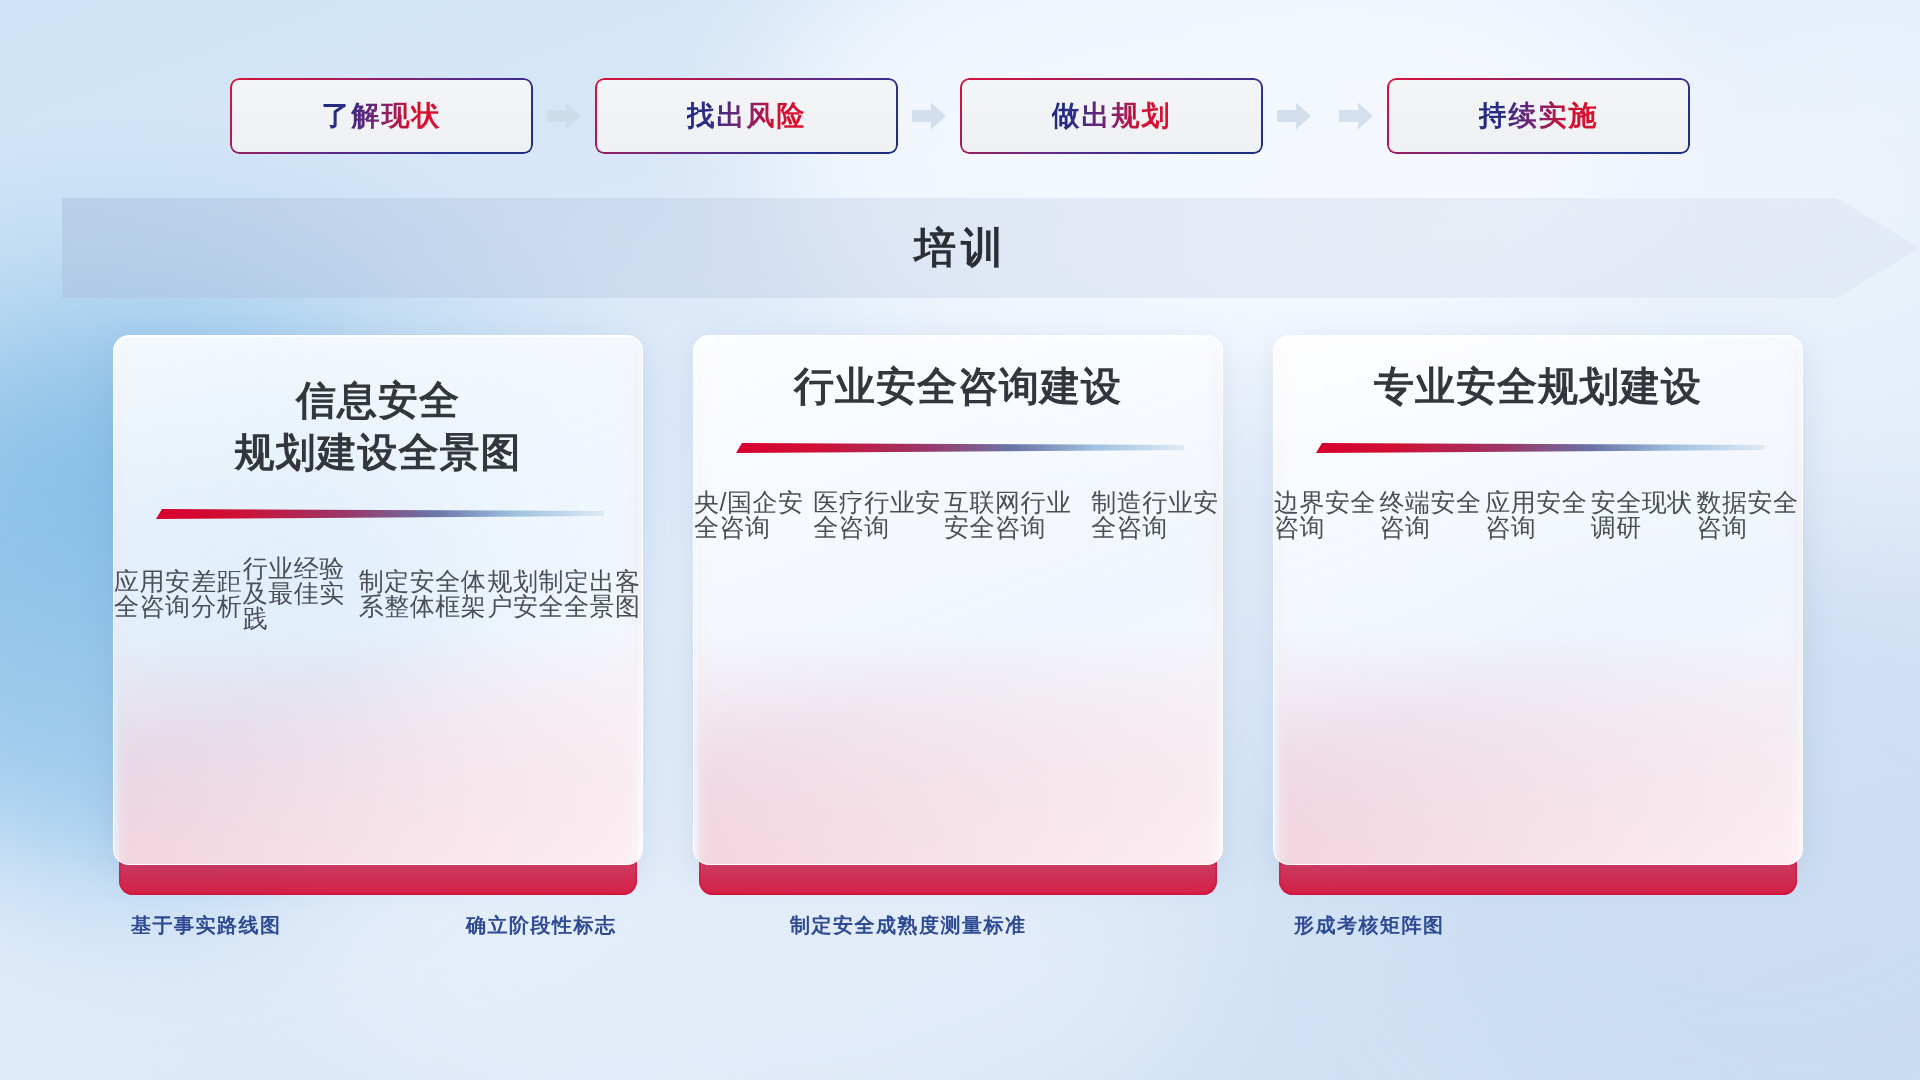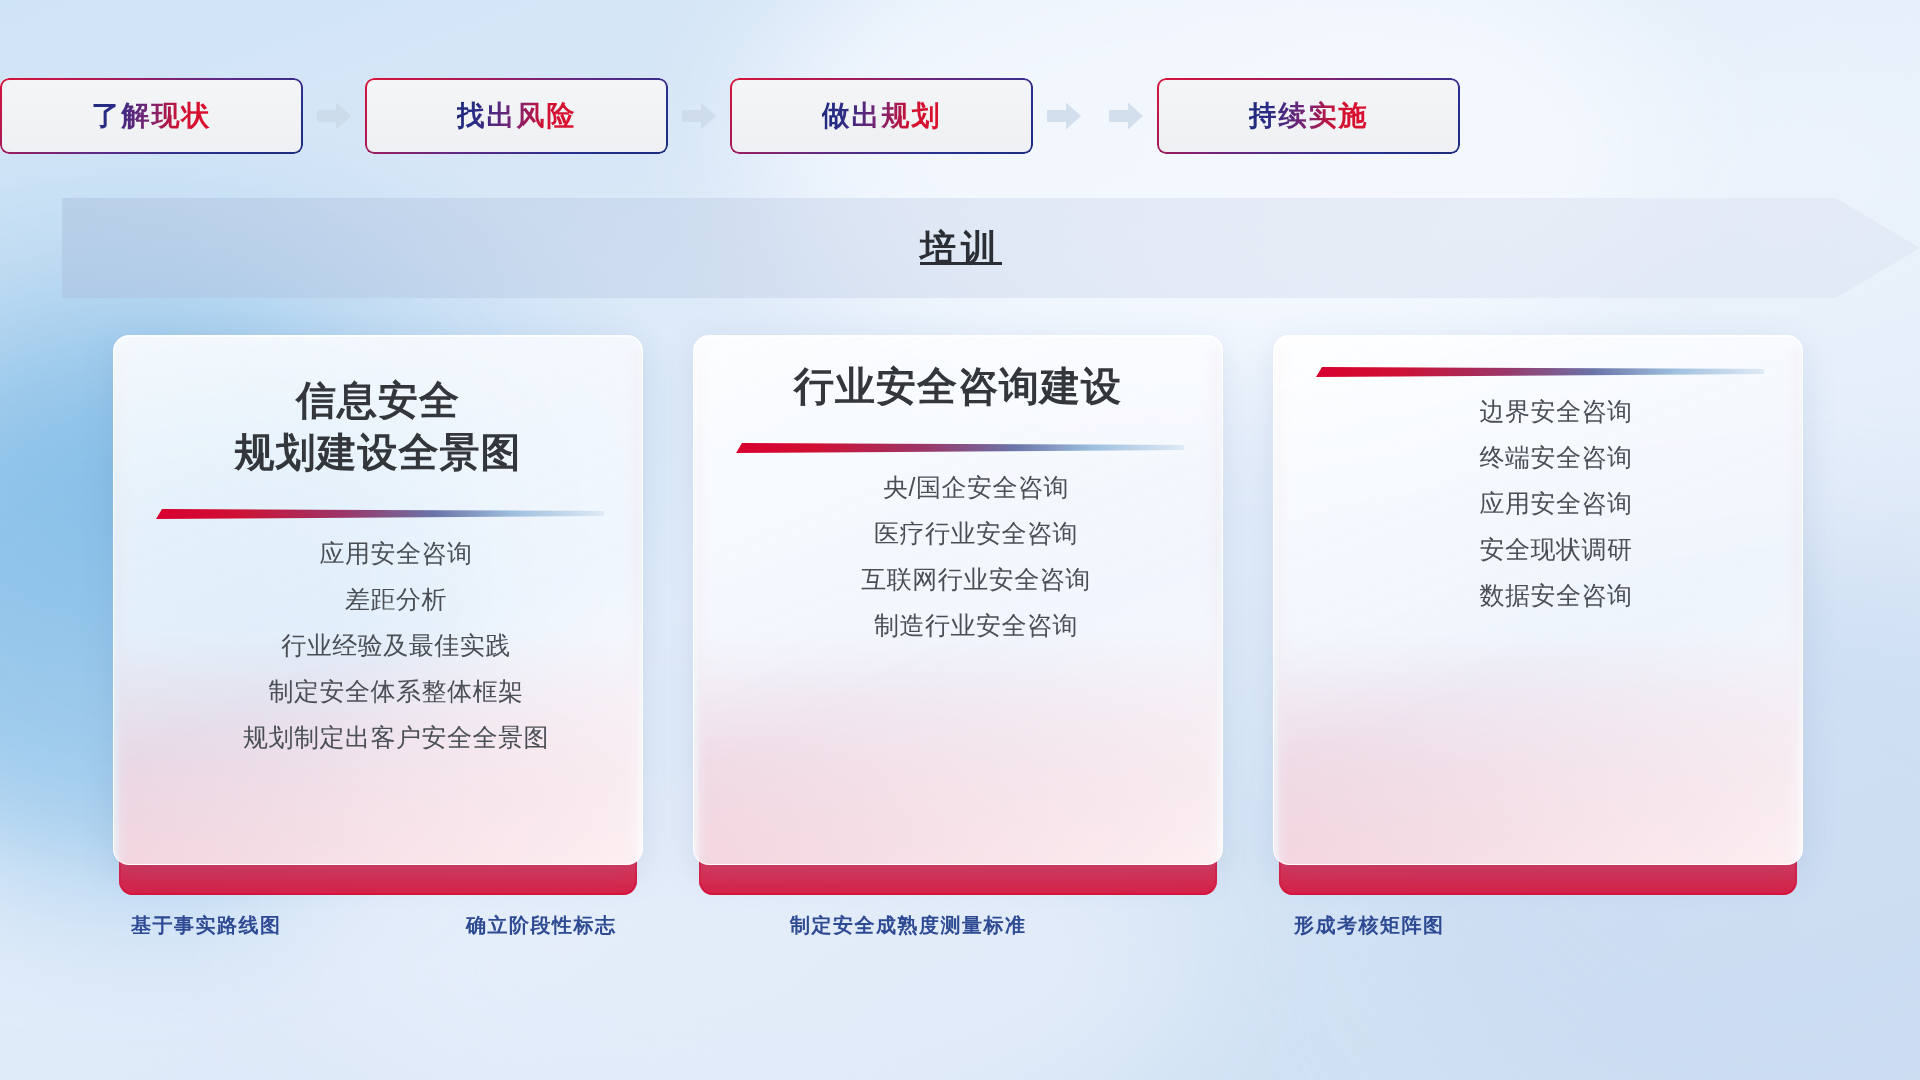--- a/index.html
+++ b/index.html
@@ -19,21 +19,21 @@
   
   .blob { position:absolute; border-radius:50%; filter:blur(70px); pointer-events:none; }
   .blob.b1 { left:-180px; top:330px; width:620px; height:560px; background:rgba(99,172,224,0.45); }
   .blob.b2 { left:760px; top:-120px; width:900px; height:520px; background:rgba(248,250,255,0.8); }
   .blob.b3 { left:1380px; top:560px; width:760px; height:600px; background:rgba(198,217,240,0.55); }
   .blob.b4 { left:300px; top:760px; width:900px; height:420px; background:rgba(232,240,251,0.7); }
 
   
   .steps {
     position:absolute; left:0; top:78px; width:1920px;
-    display:flex; align-items:center; justify-content:flex-start;
+    display:flex; align-items:center; justify-content:center;
   }
   .step {
     width:303px; height:76px;
     border-radius:9px;
     background:linear-gradient(180deg,#f4f5f7 0%,#eef0f3 100%);
     display:flex; align-items:center; justify-content:center;
     position:relative;
   }
   .step::before{
     content:""; position:absolute; inset:0; border-radius:9px; padding:2px;
@@ -60,23 +60,22 @@
     position:absolute; left:62px; top:198px; width:1858px; height:100px;
     display:flex; align-items:center; justify-content:center;
   }
   .banner-shape {
     position:absolute; inset:0;
     background:linear-gradient(90deg, rgba(170,190,220,.46) 0%, rgba(186,202,227,.40) 32%, rgba(204,214,233,.38) 62%, rgba(214,221,237,.34) 100%);
     clip-path:polygon(0 0, calc(100% - 84px) 0, 100% 50%, calc(100% - 84px) 100%, 0 100%);
   }
   .banner-label {
     position:relative; z-index:2;
-    font-size:36px; font-weight:600; color:#2b2f35; letter-spacing:5px;
+    font-size:42px; font-weight:600; color:#2b2f35; letter-spacing:5px;
     margin-right:60px;
-    text-decoration:underline;
   }
 
   
   .cards { position:absolute; left:0; top:335px; width:1920px; height:665px; }
   .card-wrap { position:absolute; top:0; width:530px; height:560px; }
   .card-wrap.c0 { left:113px; }
   .card-wrap.c1 { left:693px; }
   .card-wrap.c2 { left:1273px; }
 
   
@@ -105,21 +104,21 @@
     margin-top:24px;
     font-size:40px; font-weight:700; color:#33363b;
     line-height:1.30; text-align:center; letter-spacing:1px;
     white-space:pre-line;
   }
   .card-title.two-line { margin-top:38px; }
 
   .divider { position:relative; width:452px; height:14px; margin-top:30px; }
   .divider svg { display:block; }
 
-  .card-list { margin-top:9px; width:100%; display:flex; flex-direction:column; align-items:center;padding-left:36px; }
+  .card-list { margin-top:24px; width:100%; display:flex; flex-direction:row; align-items:center; }
   .card-list li {
     list-style:none;
     font-size:25px; color:#4a4e55; letter-spacing:.5px;
     line-height:1; padding:10px 0 11px;
   }
 
   
   .bottom-labels { position:absolute; left:0; top:912px; width:1920px; height:50px; }
   .bl {
     position:absolute; top:0;
@@ -219,20 +218,21 @@
         <li>医疗行业安全咨询</li>
         <li>互联网行业安全咨询</li>
         <li>制造行业安全咨询</li>
       </ul>
     </div>
   </div>
 
   <div class="card-wrap c2">
     <div class="card-accent"></div>
     <div class="card">
+      <div class="card-title">专业安全规划建设</div>
       <div class="divider">
         <svg width="452" height="14" viewBox="0 0 452 14" xmlns="http://www.w3.org/2000/svg">
           <defs>
             <linearGradient id="g2" x1="0" y1="0" x2="1" y2="0">
               <stop offset="0%" stop-color="#d8002f"></stop>
               <stop offset="18%" stop-color="#cf1034"></stop>
               <stop offset="42%" stop-color="#9b3668"></stop>
               <stop offset="62%" stop-color="#6a74a8"></stop>
               <stop offset="80%" stop-color="#9fc0de"></stop>
               <stop offset="100%" stop-color="#dfeaf5"></stop>

